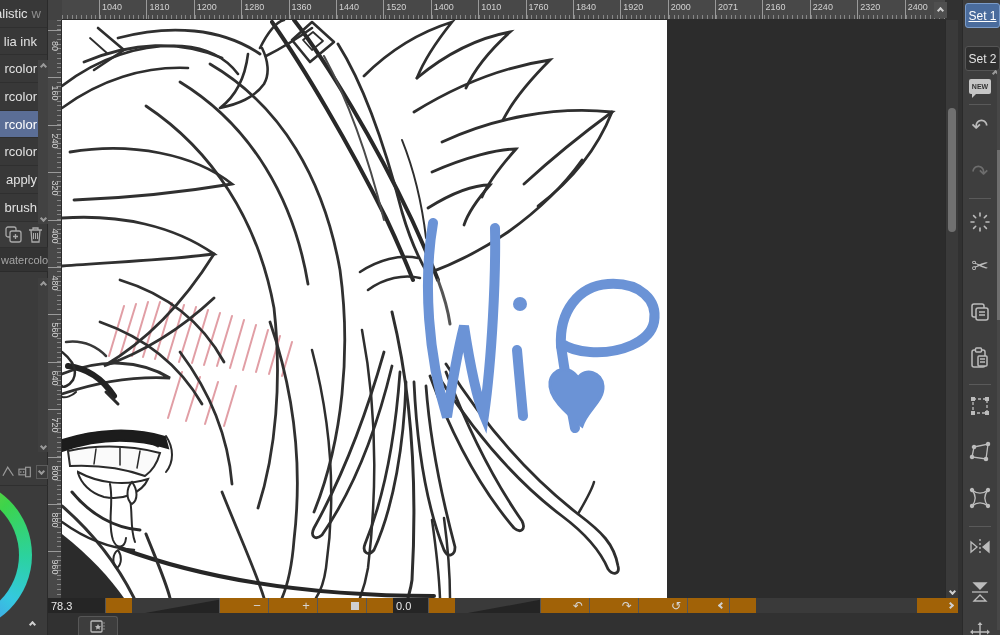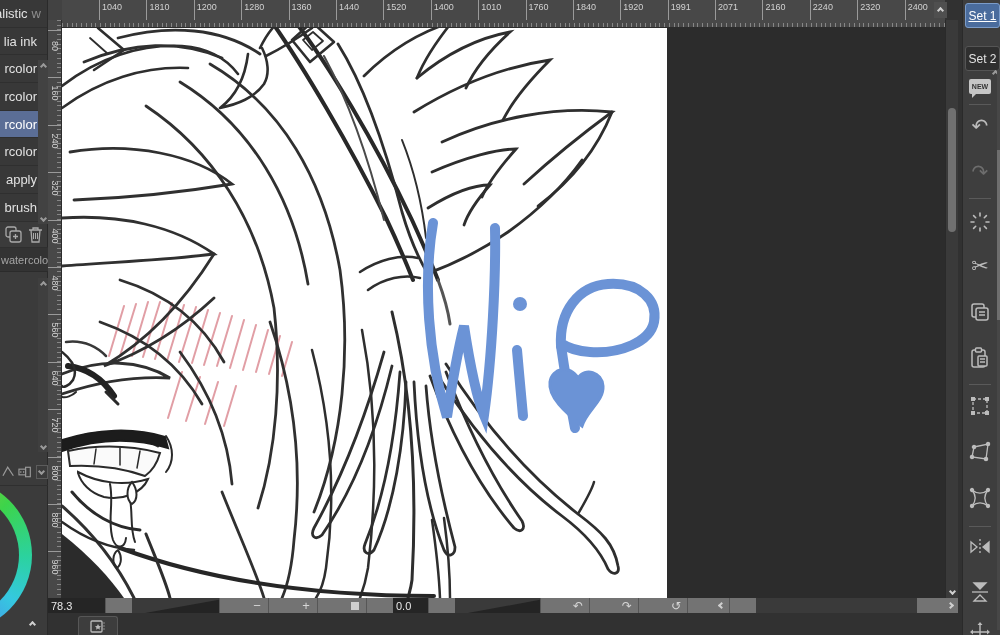--- a/index.html
+++ b/index.html
@@ -42,21 +42,21 @@
   #size-scroll { left:38px; top:278px; width:10px; height:174px; background:#3f3f3f; }
   #brush-extra { left:0; top:458px; width:48px; height:28px; display:flex; align-items:center;
     gap:4px; padding-left:2px; border-bottom:1px solid #2f2f2f; }
   #color-wheel { left:-122px; top:478px; width:154px; height:154px; border-radius:50%;
     background:conic-gradient(from 0deg, #86c83d 10deg, #3dd44a 45deg, #2bd2a0 92deg,
       #35c8e0 128deg, #4b8de9 168deg, #3b3b3b 172deg 360deg); z-index:6; }
   #color-wheel-inner { left:13px; top:13px; width:128px; height:128px; border-radius:50%;
     background:#3b3b3b; }
 
   
-  #h-ruler { left:48px; top:0; width:897px; height:28px; background:#484848; z-index:4;
+  #h-ruler { left:48px; top:0; width:897px; height:20px; background:#484848; z-index:4;
     border-bottom:1px solid #2c2c2c; overflow:hidden; }
   #h-ruler .ticks { position:absolute; left:0; bottom:0; width:100%; height:4px;
     background:repeating-linear-gradient(to right,#868686 0 1px,transparent 1px 4.74px); }
   #h-labels { position:absolute; left:51px; top:0; display:flex; height:20px; }
   .h-cell { width:47.4px; height:20px; border-left:1px solid #9a9a9a; color:#d2d2d2;
     font-size:9px; padding:2px 0 0 2px; flex:none; }
   #v-ruler { left:48px; top:20px; width:14px; height:578px; background:#484848; z-index:4;
     border-right:1px solid #2c2c2c; overflow:hidden; }
   #v-ruler .ticks { position:absolute; top:0; right:0; height:100%; width:4px;
     background:repeating-linear-gradient(to bottom,#868686 0 1px,transparent 1px 4.74px); }
@@ -74,21 +74,21 @@
 
   
   #v-scrollbar { left:945px; top:20px; width:13px; height:578px; background:#3a3a3a;
     border-left:1px solid #2a2a2a; }
   #v-thumb { position:absolute; left:2px; top:88px; width:8px; height:124px; background:#707070;
     border-radius:4px; }
   #v-down-btn { position:absolute; left:0; bottom:0; width:13px; height:14px;
     display:flex; align-items:center; justify-content:center; }
 
   
-  #status-bar { left:48px; top:598px; width:910px; height:15px; background:#737373;
+  #status-bar { left:48px; top:598px; width:910px; height:15px; background:#a16207;
     display:flex; align-items:stretch; z-index:6; font-size:11px; color:#e8e8e8;gap:26px; }
   .seg { border-right:1px solid #565656; position:relative; flex:none; }
   .val-seg { background:#252525; display:flex; align-items:center; padding:0 3px; }
   .slider-seg { background:#3a3a3a; }
   .wedge { position:absolute; right:0; bottom:0; width:85%; height:100%; background:#242424;
     clip-path:polygon(0 100%, 100% 12%, 100% 100%); }
   .sbtn { width:23px; display:flex; align-items:center; justify-content:center;
     color:#d6d6d6; font-size:13px; flex:none; }
   .fit-square { width:8px; height:8px; background:#cfcfcf; }
   .rot-ico { font-family:"DejaVu Sans", sans-serif; font-size:12px; color:#d6d6d6; }
@@ -223,21 +223,21 @@
         <div class="h-cell"><span>1200</span></div>
         <div class="h-cell"><span>1280</span></div>
         <div class="h-cell"><span>1360</span></div>
         <div class="h-cell"><span>1440</span></div>
         <div class="h-cell"><span>1520</span></div>
         <div class="h-cell"><span>1400</span></div>
         <div class="h-cell"><span>1010</span></div>
         <div class="h-cell"><span>1760</span></div>
         <div class="h-cell"><span>1840</span></div>
         <div class="h-cell"><span>1920</span></div>
-        <div class="h-cell"><span>1991</span></div>
+        <div class="h-cell"><span>2000</span></div>
         <div class="h-cell"><span>2071</span></div>
         <div class="h-cell"><span>2160</span></div>
         <div class="h-cell"><span>2240</span></div>
         <div class="h-cell"><span>2320</span></div>
         <div class="h-cell"><span>2400</span></div>
       </div>
   </div>
   <div id="ruler-corner" class="abs"></div>
   <div id="ruler-up-btn" class="abs">
       <span class="chev up lt"></span>

